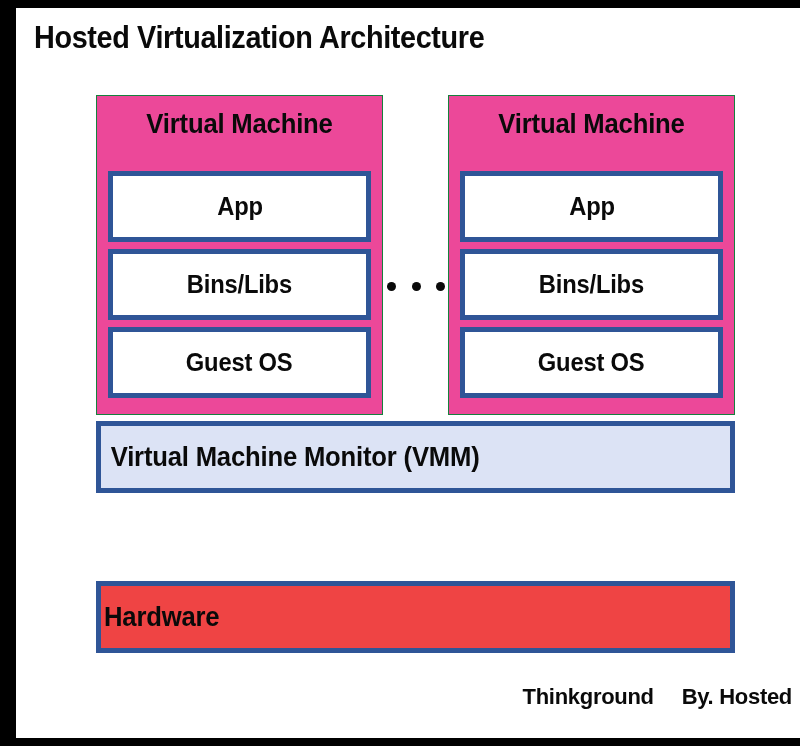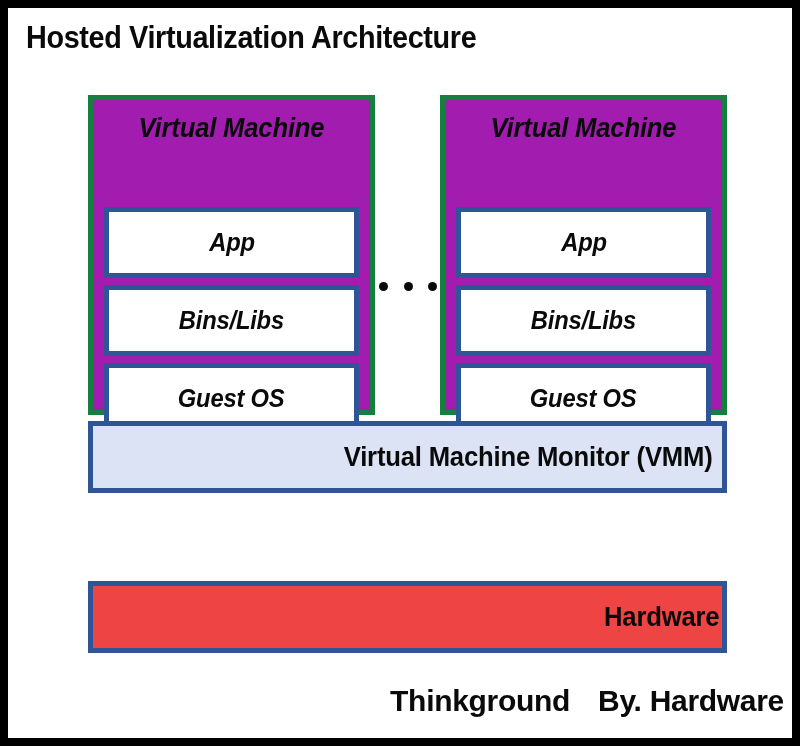--- a/index.html
+++ b/index.html
@@ -16,21 +16,21 @@
     width: 800px;
     height: 746px;
     background: #000000;
     box-sizing: border-box;
     overflow: hidden;
   }
 
   
   .page {
     position: absolute;
-    left: 8px;
+    left: 16px;
     top: 8px;
     width: 784px;
     height: 730px;
     background: #ffffff;
     box-sizing: border-box;
   }
 
   .title {
     position: absolute;
     left: 18px;
@@ -41,24 +41,23 @@
     letter-spacing: -0.4px;
     white-space: nowrap;
     font-family: "Liberation Sans", sans-serif;
     transform: scaleX(0.93);
     transform-origin: left center;
   }
 
   
   .vm-box {
     position: absolute;
-    background: #a21caf;
-    border: 5px solid #15803d;
-    box-sizing: border-box;
-    font-style: italic;
+    background: #ec4899;
+    border: 1px solid #15803d;
+    box-sizing: border-box;
   }
   .vm-left  { left: 80px;  top: 87px; width: 287px; height: 320px; }
   .vm-right { left: 432px; top: 87px; width: 287px; height: 320px; }
 
   .vm-title {
     position: absolute;
     left: 0;
     right: 0;
     top: 13px;
     text-align: center;
@@ -73,21 +72,20 @@
     position: absolute;
     left: 11px;
     right: 11px;
     height: 71px;
     background: #ffffff;
     border: 5px solid #2F5597;
     box-sizing: border-box;
     display: flex;
     align-items: center;
     justify-content: center;
-    margin-top: 32px;
   }
   .vm-inner.r1 { top: 75px; }
   .vm-inner.r2 { top: 153px; }
   .vm-inner.r3 { top: 231px; }
 
   .vm-inner span {
     font-size: 25px;
     font-weight: bold;
     color: #0a0a0a;
     letter-spacing: -0.2px;
@@ -116,21 +114,21 @@
   
   .bar {
     position: absolute;
     left: 80px;
     width: 639px;
     height: 72px;
     border: 5px solid #2F5597;
     box-sizing: border-box;
     display: flex;
     align-items: center;
-    justify-content: flex-end;
+    justify-content: flex-start;
   }
   .bar span {
     font-size: 27px;
     font-weight: bold;
     color: #0a0a0a;
     letter-spacing: -0.2px;
     white-space: nowrap;
     transform: scaleX(0.95);
   }
   .bar-vmm      { top: 413px; background: #DCE3F5; }
@@ -140,21 +138,21 @@
   
   .footer {
     position: absolute;
     right: 8px;
     top: 676px;
     display: flex;
     align-items: baseline;
     gap: 28px;
   }
   .footer div {
-    font-size: 30px;
+    font-size: 22px;
     font-weight: bold;
     color: #0a0a0a;
     letter-spacing: -0.3px;
     white-space: nowrap;
   }
 </style>
 </head>
 <body>
 
 <div id="canvas">
@@ -196,17 +194,17 @@
 
     <div class="bar bar-vmm">
       <span>Virtual Machine Monitor (VMM)</span>
     </div>
     <div class="bar bar-hardware">
       <span>Hardware</span>
     </div>
 
     <div class="footer">
       <div>Thinkground</div>
-      <div>By. Hardware</div>
+      <div>By. Hosted</div>
     </div>
 
   </div>
 </div>
 
 </body></html>

